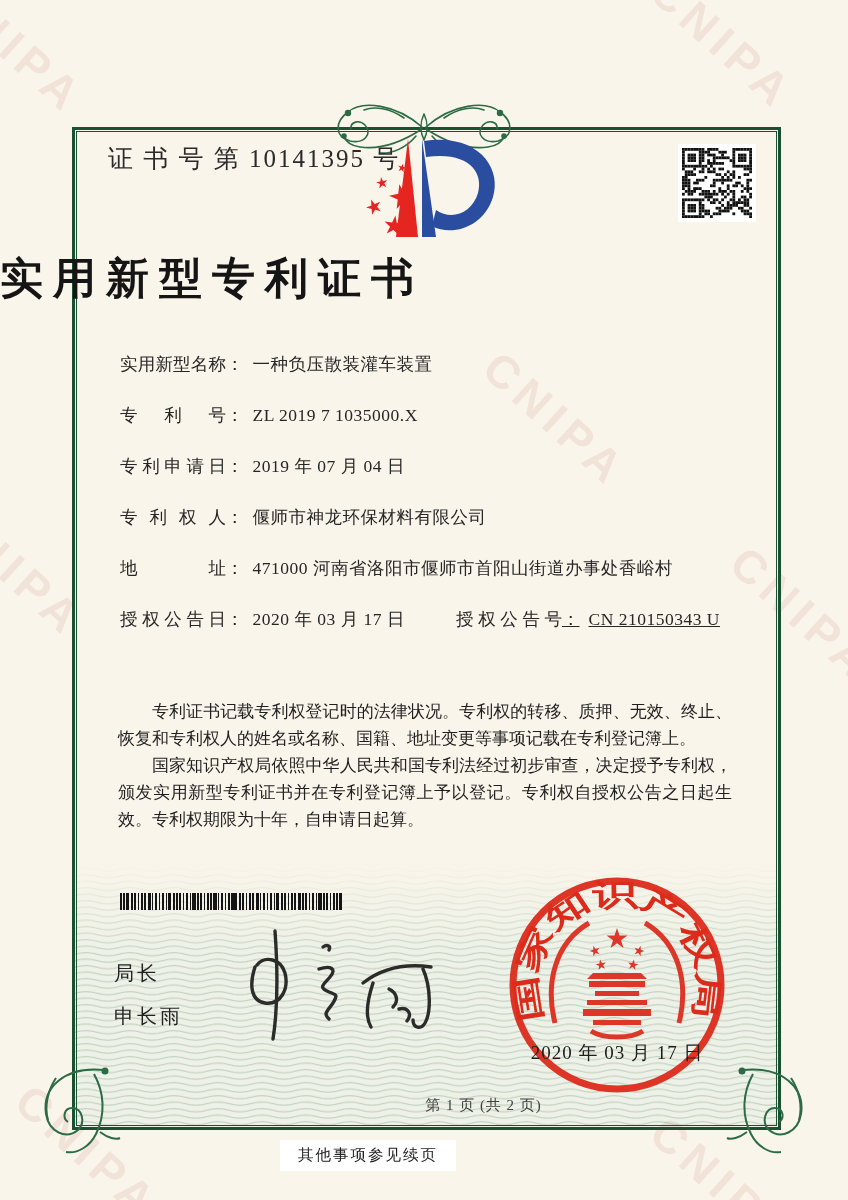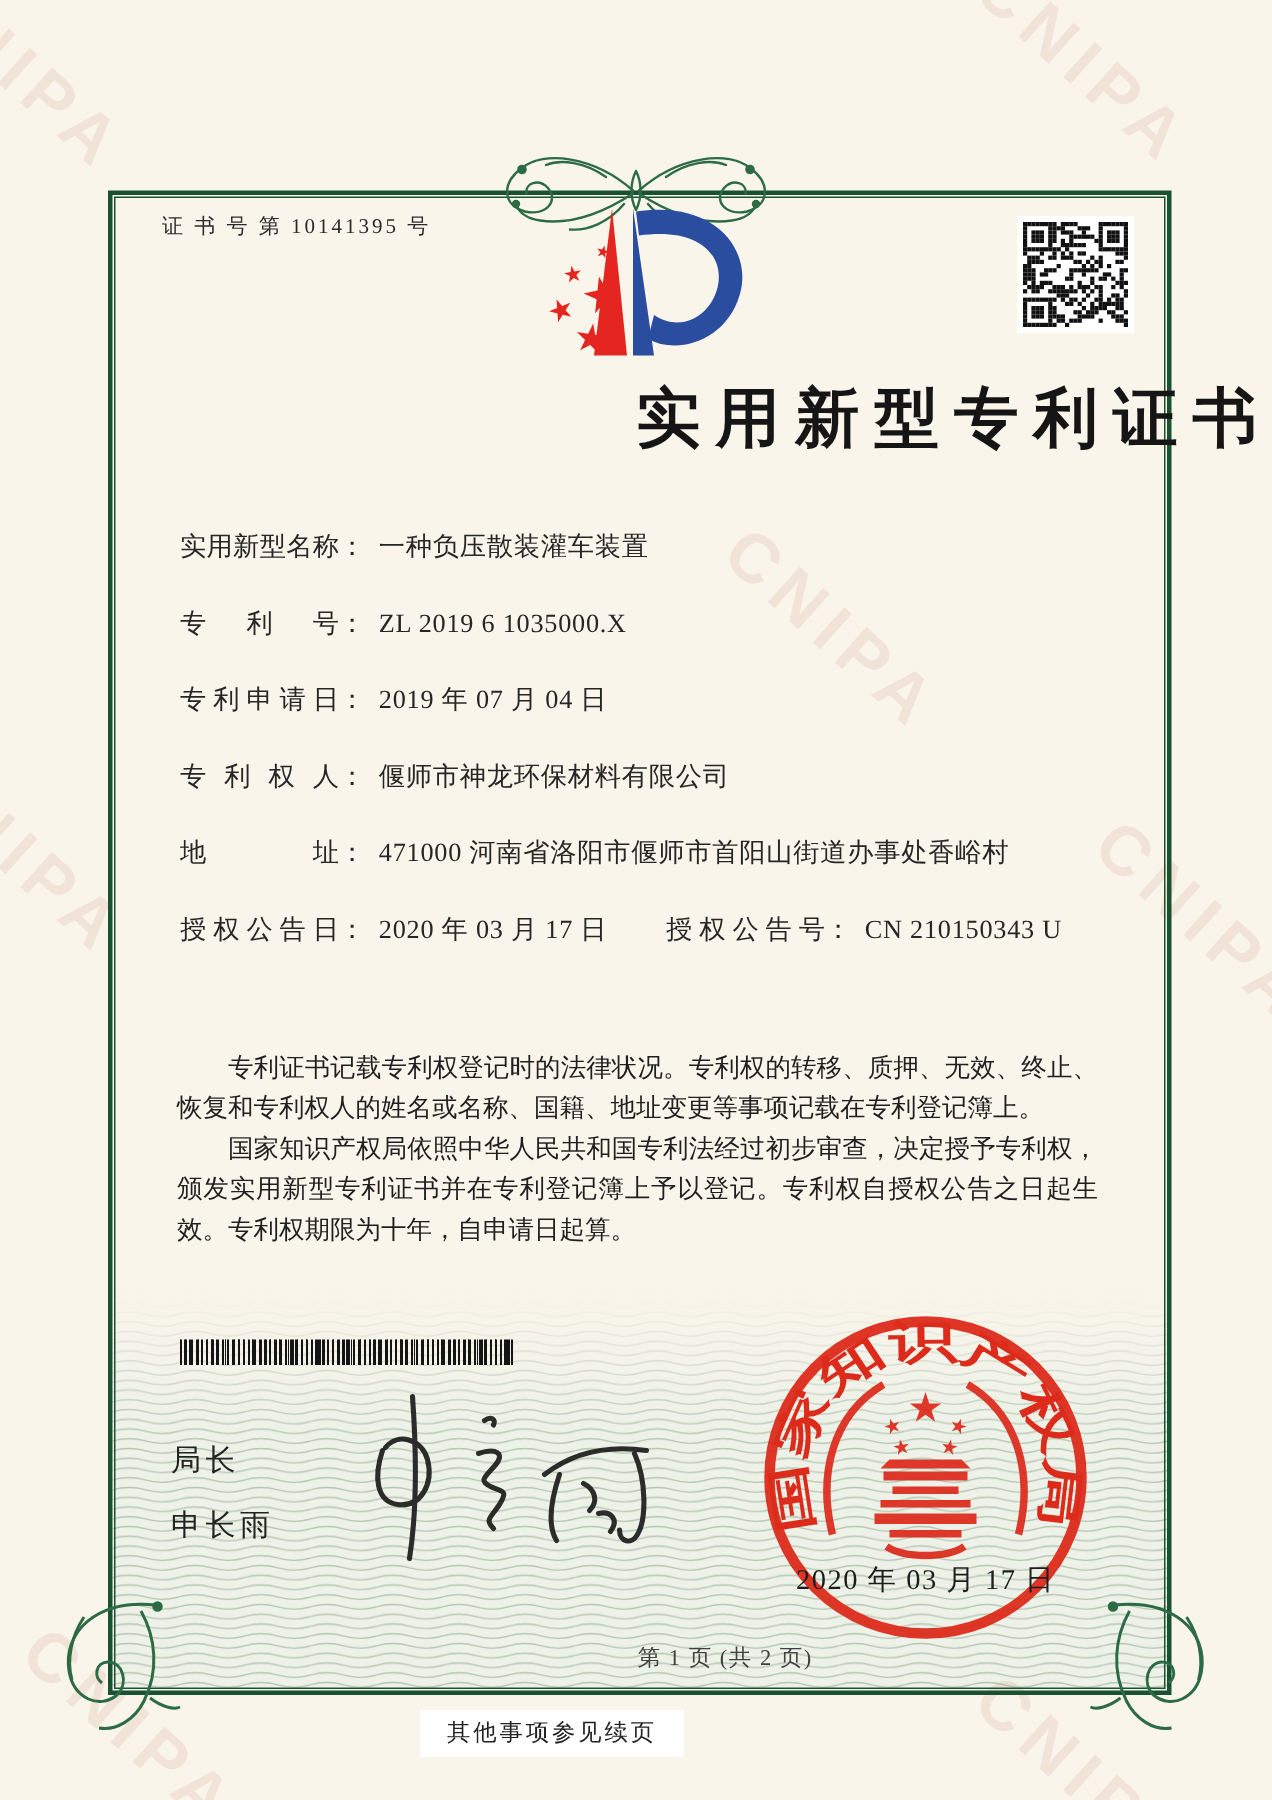--- a/index.html
+++ b/index.html
@@ -35,44 +35,44 @@
     position:absolute;left:72px;top:127px;width:703px;height:997px;
     border:3px solid #1a5231;z-index:3;pointer-events:none;
   }
   .frame::before{
     content:"";position:absolute;inset:1px;border:1px solid #1a5231;
   }
   .ornament{position:absolute;z-index:4;}
   
   .certno{
     position:absolute;left:108px;top:142px;z-index:5;
-    font-size:14px;letter-spacing:2px;color:#2a2a2a;
+    font-size:25px;letter-spacing:2px;color:#2a2a2a;
   }
   .logo{position:absolute;left:344px;top:131px;z-index:5;}
   .qrbox{
     position:absolute;left:678px;top:144px;width:78px;height:78px;
     background:#ffffff;z-index:5;
   }
   .qrbox svg{position:absolute;left:4px;top:4px;}
   .title{
     position:absolute;left:0;top:250px;width:848px;z-index:5;
-    text-align:right;font-size:43px;font-weight:bold;
+    text-align:left;font-size:43px;font-weight:bold;
     letter-spacing:10px;color:#151515;
   }
   
   .fields{position:absolute;left:120px;top:352px;width:612px;z-index:5;}
   .frow{font-size:17.5px;line-height:25px;margin-bottom:26px;white-space:nowrap;}
   .flabel{
     display:inline-block;width:106px;
     text-align:justify;text-align-last:justify;
     vertical-align:top;
   }
   .fvalue{margin-left:9px;letter-spacing:0.5px;}
   .grantrow{position:relative;}
-  .grant2{position:absolute;left:324px;top:0;}
+  .grant2{position:absolute;left:336px;top:0;text-decoration:underline;}
   
   .bodytext{
     position:absolute;left:118px;top:698px;width:614px;z-index:5;
     font-size:17px;line-height:27px;text-align:justify;color:#1f1f1f;
   }
   .bodytext p{margin:0;text-indent:2em;}
   
   .barcode{
     position:absolute;left:120px;top:893px;width:222px;height:17px;z-index:5;
     background-image:
@@ -506,21 +506,21 @@
         <rect x="19.60" y="67.20" width="2.80" height="2.80" fill="#111"></rect>
         <rect x="28.00" y="67.20" width="2.80" height="2.80" fill="#111"></rect>
         <rect x="67.20" y="67.20" width="2.80" height="2.80" fill="#111"></rect>
       </svg>
   </div>
 
   <div class="title">实用新型专利证书</div>
 
   <div class="fields">
     <div class="frow"><span class="flabel">实用新型名称</span><span>：</span><span class="fvalue">一种负压散装灌车装置</span></div>
-    <div class="frow"><span class="flabel">专利号</span><span>：</span><span class="fvalue">ZL 2019 6 1035000.X</span></div>
+    <div class="frow"><span class="flabel">专利号</span><span>：</span><span class="fvalue">ZL 2019 7 1035000.X</span></div>
     <div class="frow"><span class="flabel">专利申请日</span><span>：</span><span class="fvalue">2019 年 07 月 04 日</span></div>
     <div class="frow"><span class="flabel">专利权人</span><span>：</span><span class="fvalue">偃师市神龙环保材料有限公司</span></div>
     <div class="frow"><span class="flabel">地址</span><span>：</span><span class="fvalue">471000 河南省洛阳市偃师市首阳山街道办事处香峪村</span></div>
     <div class="frow grantrow">
       <span class="flabel">授权公告日</span><span>：</span><span class="fvalue">2020 年 03 月 17 日</span>
       <span class="grant2"><span class="flabel">授权公告号</span><span>：</span><span class="fvalue">CN 210150343 U</span></span>
     </div>
   </div>
 
   <div class="bodytext">

